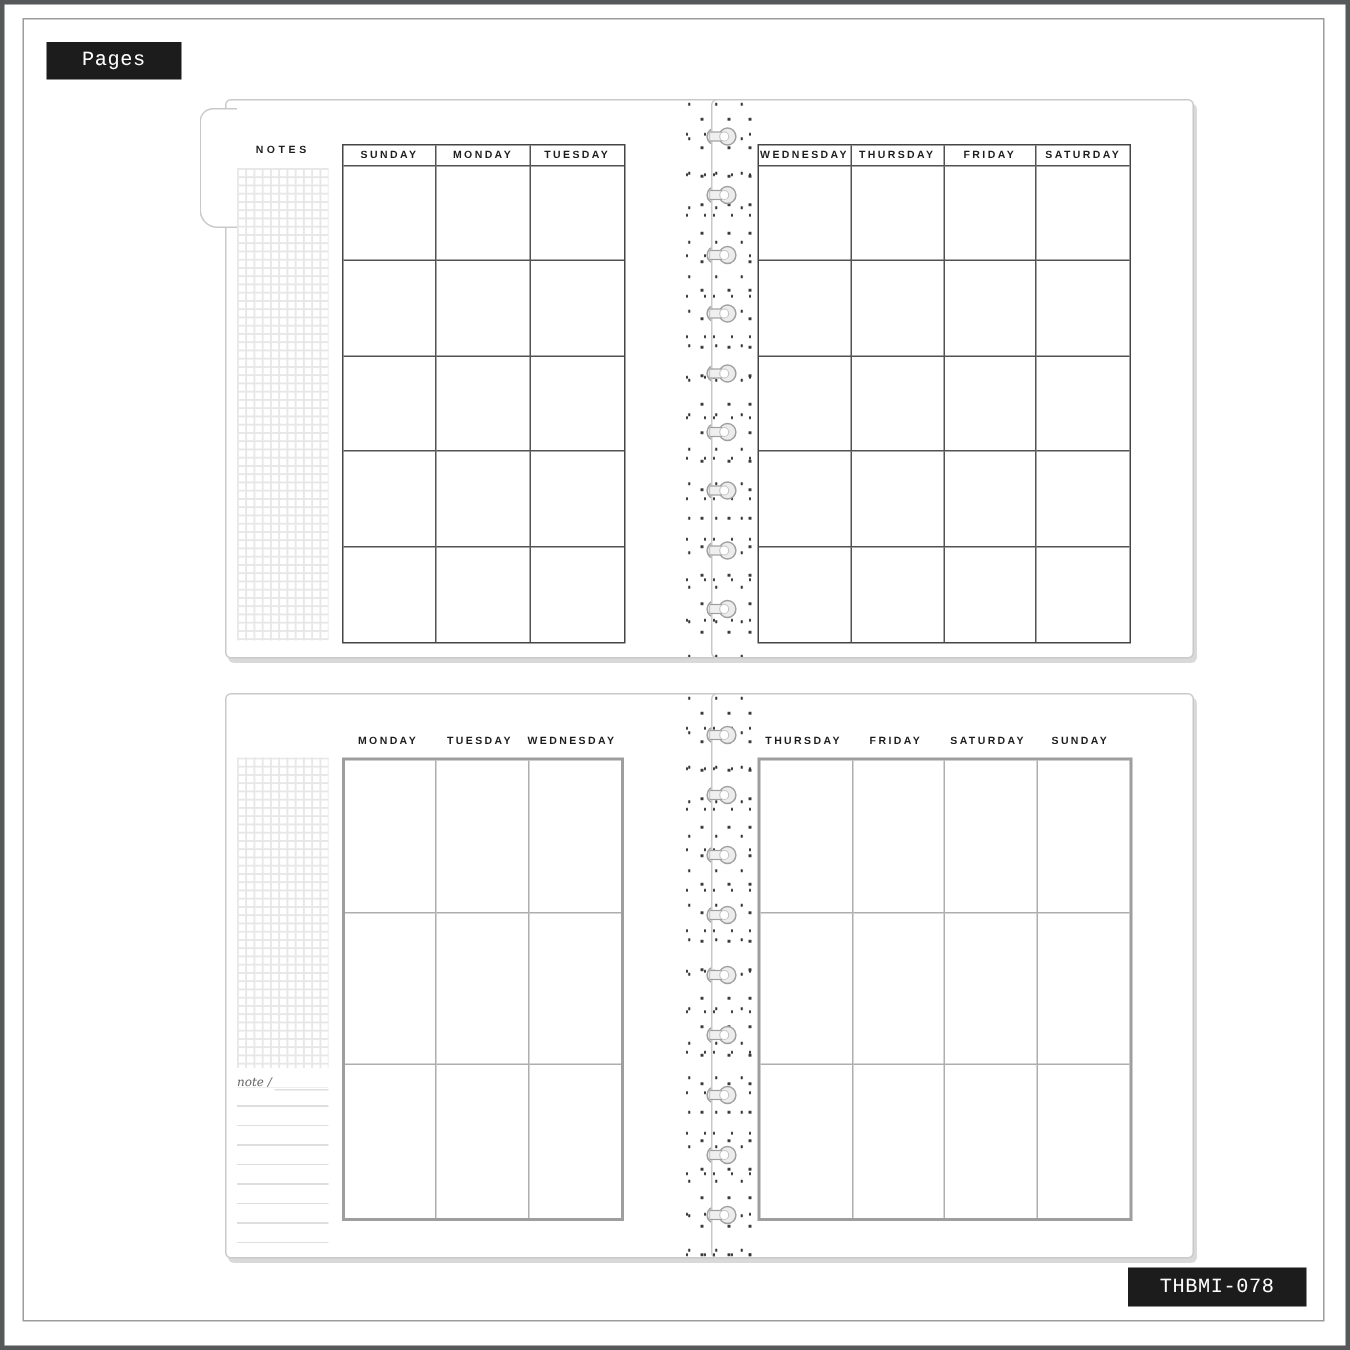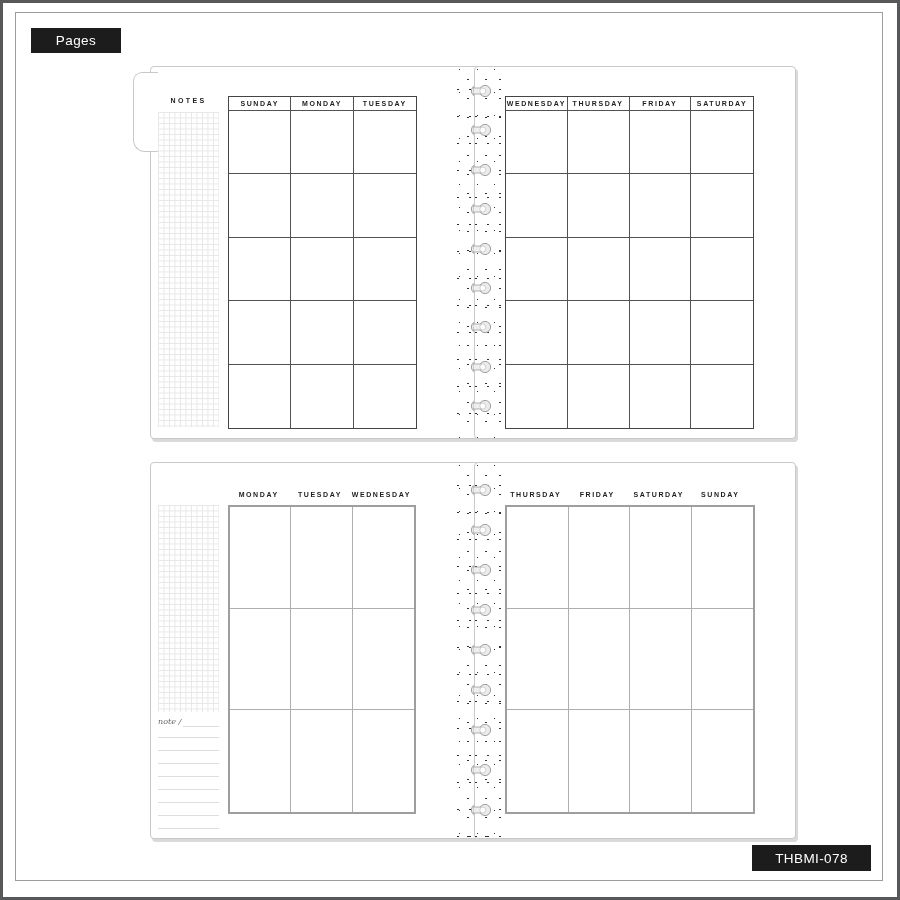--- a/index.html
+++ b/index.html
@@ -6,21 +6,21 @@
   body{
     width:900px;height:900px;position:relative;background:#ffffff;
     font-family:"Liberation Sans",sans-serif;overflow:hidden;
   }
   .outer-border{position:absolute;left:0;top:0;width:900px;height:900px;
     border:3px solid #57585a;box-sizing:border-box;pointer-events:none;}
   .inner-frame{position:absolute;left:15px;top:12px;width:868px;height:869px;
     border:1px solid #9c9c9c;box-sizing:border-box;}
   .badge{position:absolute;background:#1c1c1c;color:#ffffff;
     display:flex;align-items:center;justify-content:center;
-    font-size:13.5px;letter-spacing:0.4px;}
+    font-size:13.5px;letter-spacing:0.4px;font-family:Liberation Mono, monospace;}
   .pages-badge{left:31px;top:28px;width:90px;height:25px;}
   .sku-badge{left:752px;top:845px;width:119px;height:26px;}
 
   .sheet{position:absolute;background:#ffffff;border:1px solid #c9c9c9;
     border-radius:4px;box-shadow:2px 3px 0 #d9d9d9;box-sizing:content-box;padding-left:33px;}
   .sheet-tl{left:150px;top:66px;width:303px;height:371px;}
   .sheet-tr{left:474px;top:66px;width:287px;height:371px;}
   .sheet-bl{left:150px;top:462px;width:303px;height:375px;}
   .sheet-br{left:474px;top:462px;width:287px;height:375px;}
 

